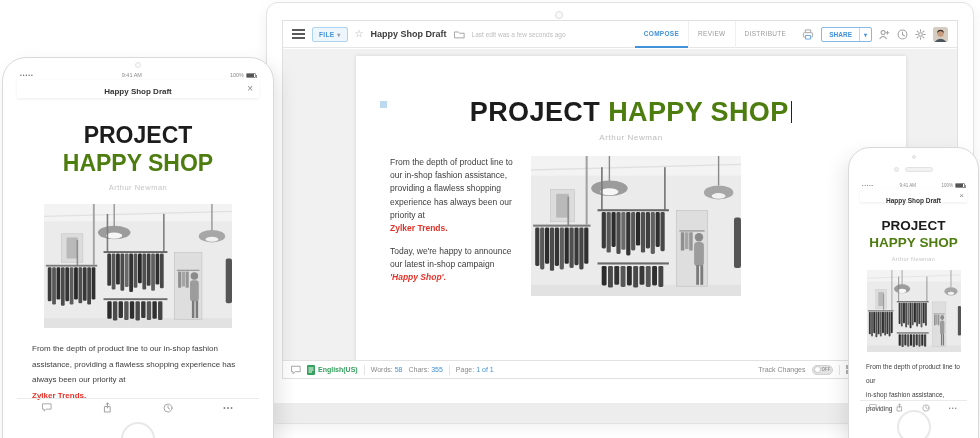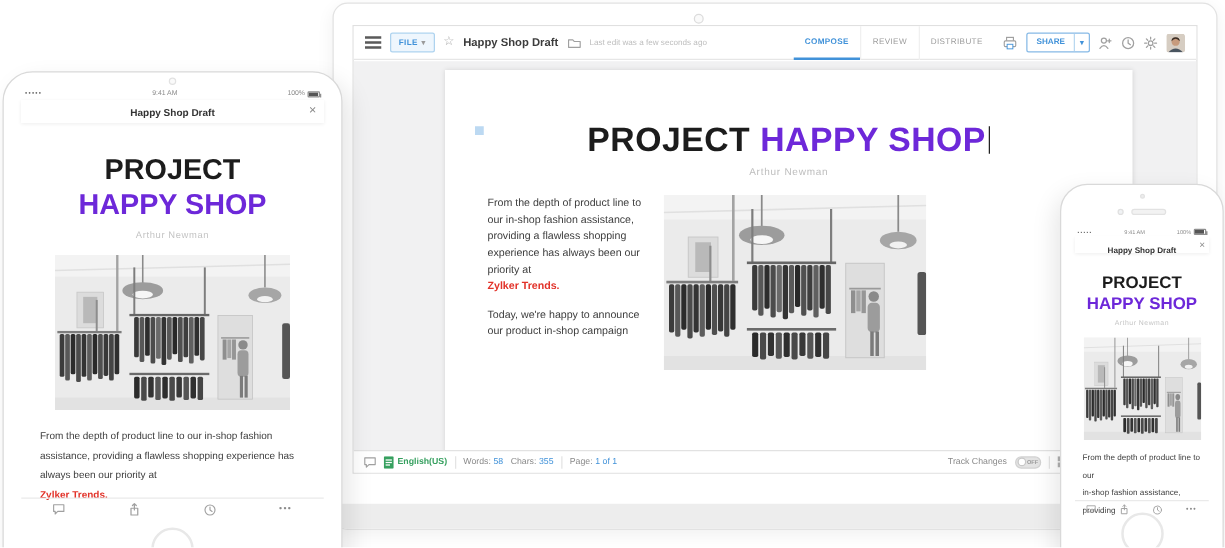--- a/index.html
+++ b/index.html
@@ -41,21 +41,21 @@
   .share-btn .share-caret { border-left:1px solid #b9d8f0; padding:3px 4px; font-size:6px; display:flex; align-items:center; }
   .avatar { width:15px; height:15px; border-radius:2px; overflow:hidden; display:inline-flex; }
 
   
   .workspace { position:absolute; left:0; right:0; top:28px; bottom:18px; background:#f1f1f2; overflow:hidden; }
   .page { position:absolute; left:73px; top:7px; width:550px; bottom:-2px; background:#fff;
           box-shadow:0 0 4px rgba(0,0,0,.12); }
   .collab-marker { position:absolute; left:24px; top:45px; width:7px; height:7px; background:#bcd9f2; }
   .doc-title { text-align:center; margin-top:41px; font-size:27px; font-weight:bold; color:#1c1c1c; letter-spacing:.4px; }
   .doc-title .red { margin-left:8px; }
-  .red { color:#6d28d9; }
+  .red { color:#4d7c0f; }
   .cursor { display:inline-block; width:1.5px; height:22px; background:#222; margin-left:2px; vertical-align:-2px; }
   .doc-author { text-align:center; font-size:8px; color:#bdbdbd; margin-top:5px; letter-spacing:.6px; }
   .doc-body { display:flex; margin:14px 0 0 34px; gap:9px; }
   .doc-col { width:132px; font-size:8.5px; line-height:1.55; color:#3d3d3d; }
   .doc-col p { margin-bottom:10px; }
   .rb { color:#e23229; font-weight:bold; display:block; }
   .rbi { color:#e23229; font-weight:bold; font-style:italic; display:block; }
   .doc-photo { width:210px; height:140px; }
   .doc-photo svg, .t-photo svg, .p-photo svg { display:block; width:100%; height:100%; }
 
@@ -275,21 +275,21 @@
       <div class="workspace">
         <div class="page">
           <div class="collab-marker"></div>
           <div class="doc-title">
             <span>PROJECT</span><span class="red">HAPPY SHOP</span><span class="cursor"></span>
           </div>
           <div class="doc-author">Arthur Newman</div>
           <div class="doc-body">
             <div class="doc-col">
               <p><span>From the depth of product line to our in-shop fashion assistance, providing a flawless shopping experience has always been our priority at</span><span class="rb">Zylker Trends.</span></p>
-              <p><span>Today, we're happy to announce our product in-shop campaign</span></p>
+              <p><span>Today, we're happy to announce our latest in-shop campaign</span><span class="rbi">'Happy Shop'.</span></p>
             </div>
             <div class="doc-photo">
               <svg viewBox="0 0 300 200" preserveAspectRatio="none">
                   <use href="#shop-photo" xlink:href="#shop-photo"></use>
                 </svg>
             </div>
           </div>
         </div>
       </div>
 

